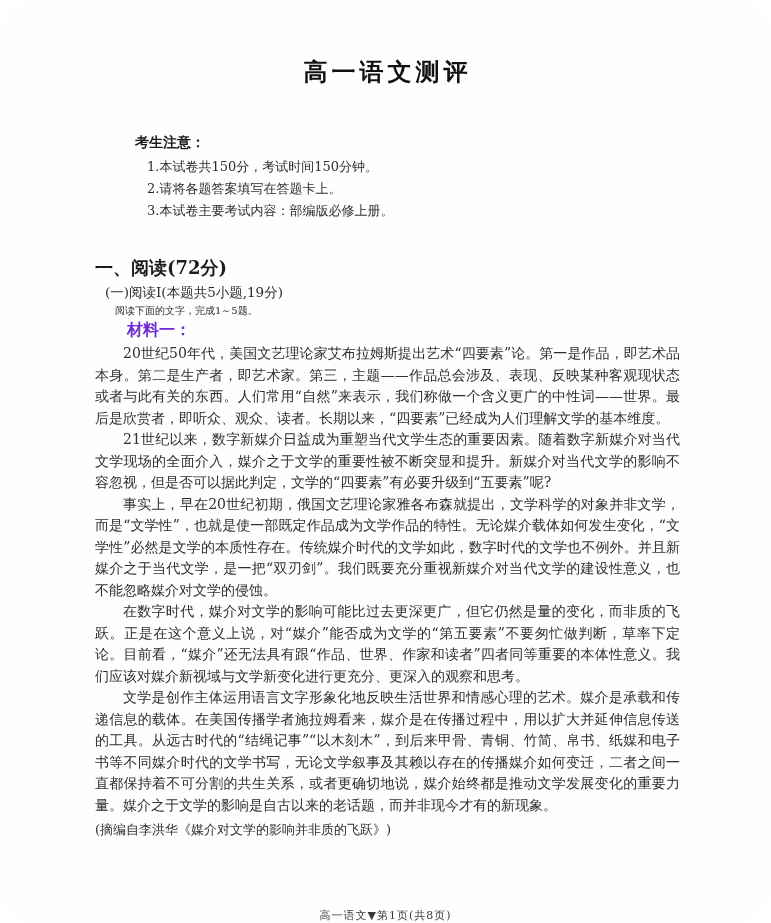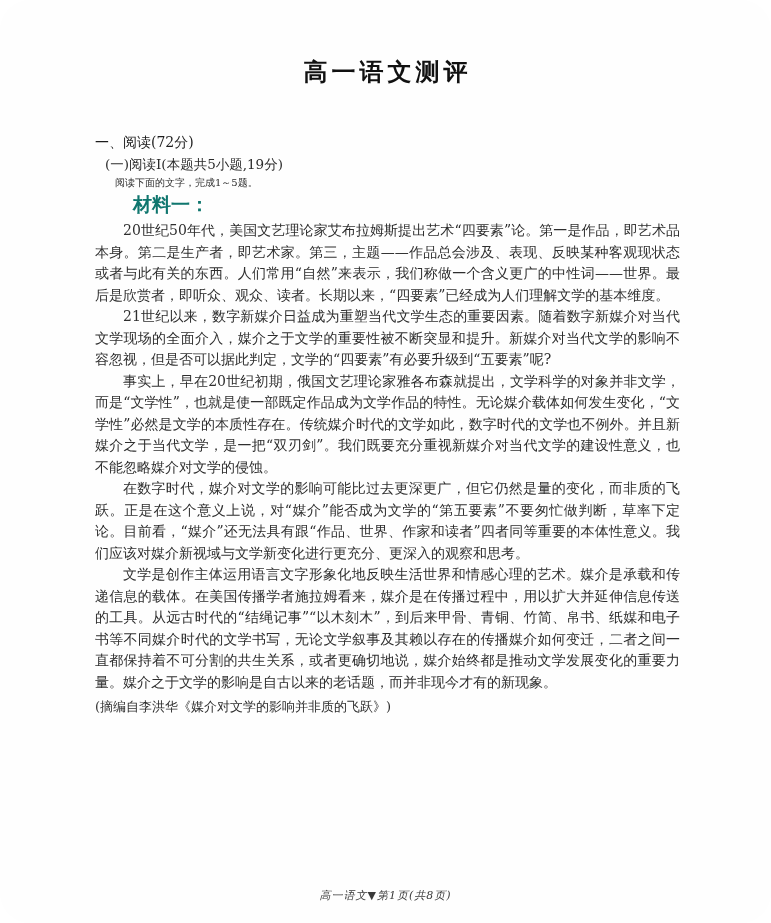--- a/index.html
+++ b/index.html
@@ -37,77 +37,82 @@
     color: #1c1c1c;
     margin-bottom: 4px;
   }
   .notice-item {
     font-size: 13px;
     line-height: 22px;
     margin-left: 12px;
     color: #2e2e2e;
   }
   .section-heading {
-    font-size: 14px;
-    font-weight: normal;
+    font-size: 18px;
+    font-weight: bold;
     color: #1c1c1c;
     margin: 26px 0 4px 0;
   }
   .subsection-heading {
     font-size: 13.5px;
     color: #2b2b2b;
     margin: 2px 0 2px 10px;
   }
   .reading-instruction {
     font-size: 10px;
     color: #2b2b2b;
     margin: 2px 0 2px 0;
     text-indent: 2em;
   }
   .material-label {
-    font-size: 19px;
+    font-size: 16px;
     font-weight: bold;
-    color: #0f766e;
+    color: #6d28d9;
     margin: 0 0 2px 0;
     text-indent: 2em;
   }
   .body-paragraph {
     font-size: 14px;
     line-height: 21.5px;
     text-align: justify;
     text-indent: 2em;
     color: #2e2e2e;
     margin: 0;
   }
   .attribution {
     font-size: 13px;
     line-height: 22px;
     text-align: left;
     color: #2e2e2e;
     margin-top: 3px;
   }
   .page-footer {
     position: absolute;
-    bottom: 20px;
+    bottom: 0;
     left: 0;
     width: 771px;
     text-align: center;
     font-size: 11px;
     color: #3a3a3a;
     letter-spacing: 1px;
-    font-style: italic;
   }
 </style>
 </head>
 <body>
 
 <div class="page">
 
   <h1 class="doc-title">高一语文测评</h1>
 
+  <div class="notice-block">
+    <div class="notice-heading">考生注意：</div>
+    <div class="notice-item">1.本试卷共150分，考试时间150分钟。</div>
+    <div class="notice-item">2.请将各题答案填写在答题卡上。</div>
+    <div class="notice-item">3.本试卷主要考试内容：部编版必修上册。</div>
+  </div>
 
   <div class="section-heading">一、阅读(72分)</div>
   <div class="subsection-heading">(一)阅读Ⅰ(本题共5小题,19分)</div>
   <div class="reading-instruction">阅读下面的文字，完成1～5题。</div>
   <div class="material-label">材料一：</div>
 
   <p class="body-paragraph">20世纪50年代，美国文艺理论家艾布拉姆斯提出艺术“四要素”论。第一是作品，即艺术品本身。第二是生产者，即艺术家。第三，主题——作品总会涉及、表现、反映某种客观现状态或者与此有关的东西。人们常用“自然”来表示，我们称做一个含义更广的中性词——世界。最后是欣赏者，即听众、观众、读者。长期以来，“四要素”已经成为人们理解文学的基本维度。</p>
   <p class="body-paragraph">21世纪以来，数字新媒介日益成为重塑当代文学生态的重要因素。随着数字新媒介对当代文学现场的全面介入，媒介之于文学的重要性被不断突显和提升。新媒介对当代文学的影响不容忽视，但是否可以据此判定，文学的“四要素”有必要升级到“五要素”呢?</p>
   <p class="body-paragraph">事实上，早在20世纪初期，俄国文艺理论家雅各布森就提出，文学科学的对象并非文学，而是“文学性”，也就是使一部既定作品成为文学作品的特性。无论媒介载体如何发生变化，“文学性”必然是文学的本质性存在。传统媒介时代的文学如此，数字时代的文学也不例外。并且新媒介之于当代文学，是一把“双刃剑”。我们既要充分重视新媒介对当代文学的建设性意义，也不能忽略媒介对文学的侵蚀。</p>
   <p class="body-paragraph">在数字时代，媒介对文学的影响可能比过去更深更广，但它仍然是量的变化，而非质的飞跃。正是在这个意义上说，对“媒介”能否成为文学的“第五要素”不要匆忙做判断，草率下定论。目前看，“媒介”还无法具有跟“作品、世界、作家和读者”四者同等重要的本体性意义。我们应该对媒介新视域与文学新变化进行更充分、更深入的观察和思考。</p>

